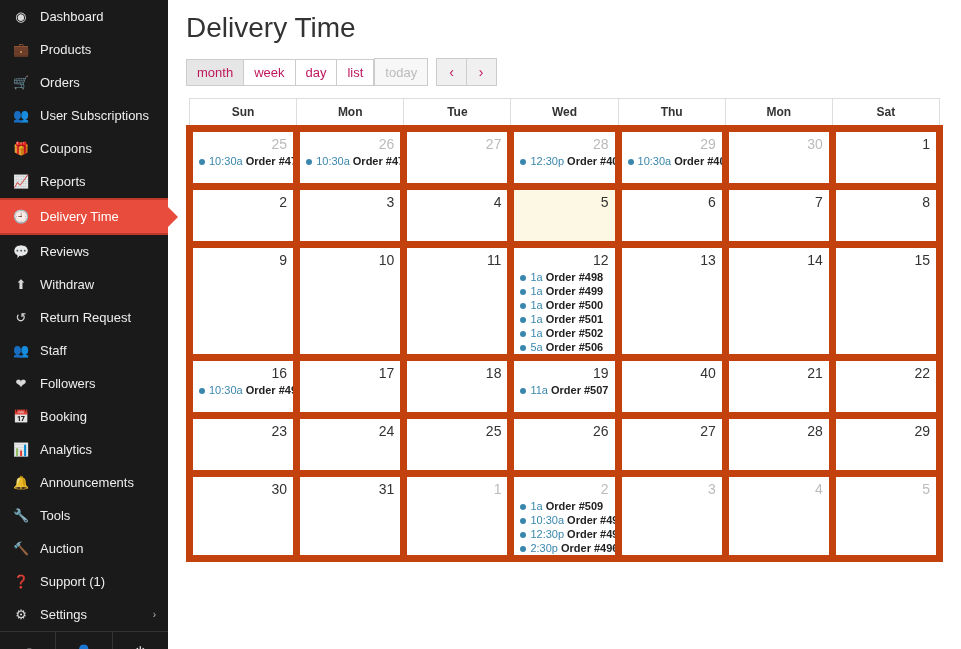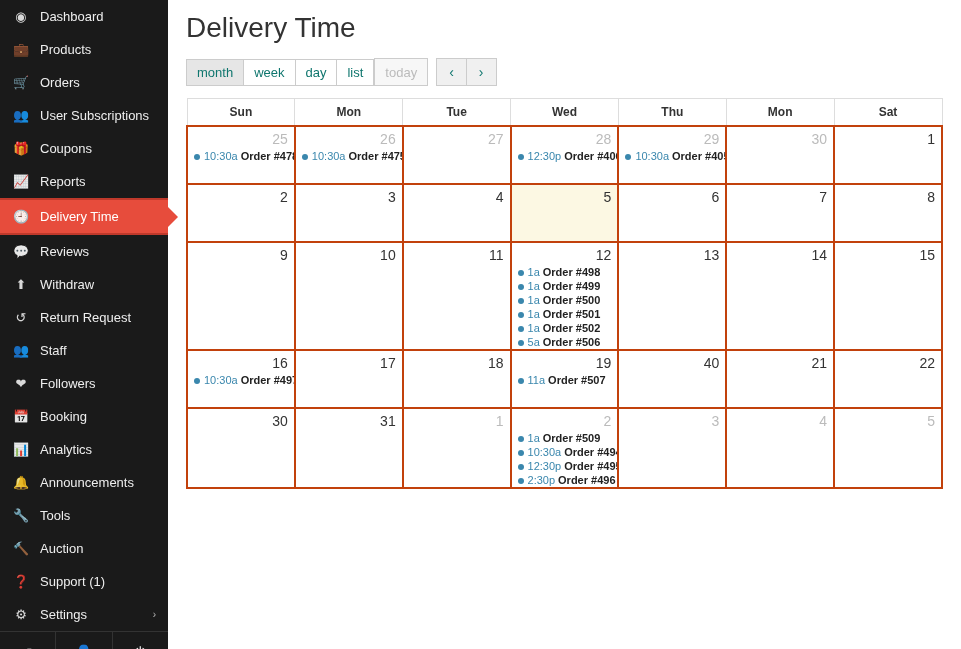--- a/index.html
+++ b/index.html
@@ -17,31 +17,31 @@
   .sidebar-item .chev { margin-left: auto; font-size: 10px; opacity: .7;}
   .sidebar-footer { margin-top: auto; display: flex; border-top: 1px solid #333; }
   .sidebar-footer .fbtn { flex: 1; text-align: center; padding: 12px 0; font-size: 14px; cursor: pointer; }
   .sidebar-footer .fbtn + .fbtn { border-left: 1px solid #333; }
 
   .main { flex: 1; padding: 12px 18px; overflow: auto; }
   .page-title { font-size: 28px; font-weight: 300; margin-bottom: 14px; }
 
   .cal-toolbar { display: flex; align-items: center; margin-bottom: 12px; }
   .btn-group { display: inline-flex; }
-  .btn { border: 1px solid #ccc; background: #fff; padding: 5px 10px; font-size: 13px; cursor: pointer; color: #0f766e; }
+  .btn { border: 1px solid #ccc; background: #fff; padding: 5px 10px; font-size: 13px; cursor: pointer; color: #be185d; }
   .btn + .btn { border-left: none; }
   .btn.active { background: #e6e6e6; }
   .btn.disabled { color: #bbb; background: #f7f7f7; }
   .btn.nav { padding: 5px 12px; font-size: 14px; background:#f0f0f0;}
   .cal-title { flex: 1; text-align: center; font-size: 22px; font-weight: 400; }
   .cal-right { display: flex; gap: 8px; }
 
   table.cal { width: 100%; border-collapse: collapse; table-layout: fixed; }
   table.cal th { border: 1px solid #ddd; padding: 6px 0; font-weight: 600; font-size: 12px; background: #fff; }
-  table.cal td { border: 2px solid #c2410c; vertical-align: top; padding: 0; height: 58px; min-height:58px; position: relative; font-size: 12px; }
+  table.cal td { border: 7px solid #c2410c; vertical-align: top; padding: 0; height: 58px; min-height:58px; position: relative; font-size: 12px; }
   table.cal td .daynum { text-align: right; padding: 4px 6px 2px; color: #333; font-size: 14px; }
   table.cal td.other .daynum { color: #bbb; }
   table.cal td.today { background: #fcf8e3; }
   table.cal tr.big td { height: auto; }
   .event { display: flex; align-items: baseline; padding: 1px 4px 1px 6px; font-size: 11px; white-space: nowrap; overflow: hidden; cursor: pointer; }
   .event .dot { width: 6px; height: 6px; border-radius: 50%; background: #3a87ad; margin-right: 4px; flex: 0 0 auto; }
   .event .time { color: #3a87ad; margin-right: 3px; }
   .event .ttl { font-weight: 600; color: #222; }
 </style>
 </head>
@@ -310,20 +310,43 @@
             <td>
               <div class="daynum">40</div>
             </td>
             <td>
               <div class="daynum">21</div>
             </td>
             <td>
               <div class="daynum">22</div>
             </td>
           </tr>
+          <tr>
+            <td>
+              <div class="daynum">23</div>
+            </td>
+            <td>
+              <div class="daynum">24</div>
+            </td>
+            <td>
+              <div class="daynum">25</div>
+            </td>
+            <td>
+              <div class="daynum">26</div>
+            </td>
+            <td>
+              <div class="daynum">27</div>
+            </td>
+            <td>
+              <div class="daynum">28</div>
+            </td>
+            <td>
+              <div class="daynum">29</div>
+            </td>
+          </tr>
           <tr class="big">
             <td>
               <div class="daynum">30</div>
             </td>
             <td>
               <div class="daynum">31</div>
             </td>
             <td class="other">
               <div class="daynum">1</div>
             </td>

